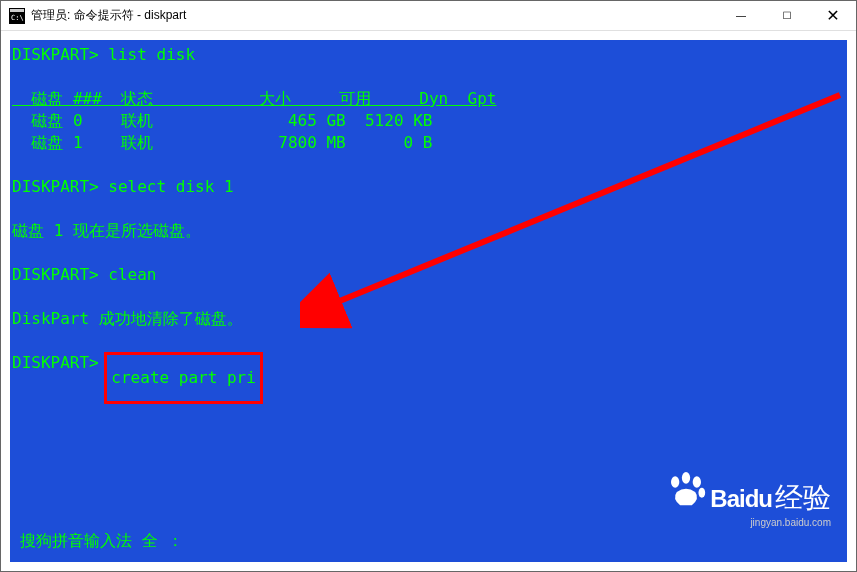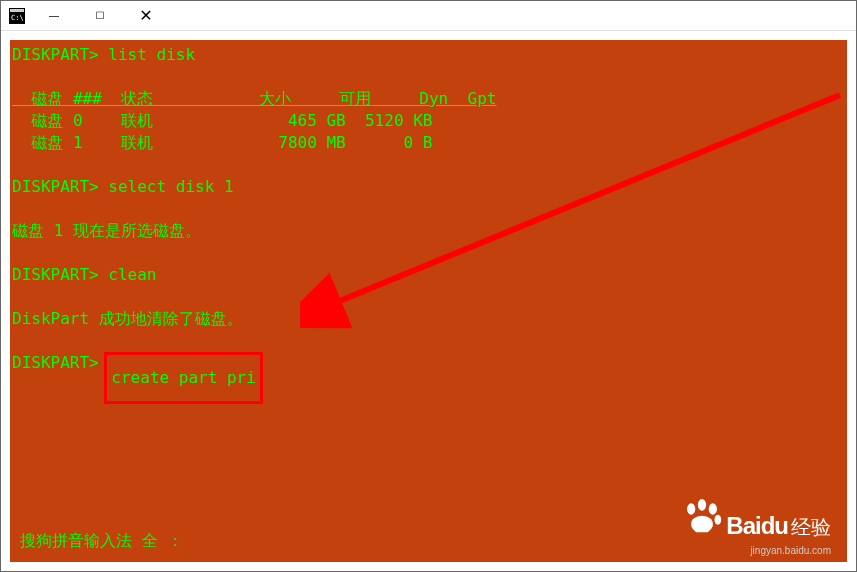--- a/index.html
+++ b/index.html
@@ -62,21 +62,21 @@
       font-family: Arial, sans-serif;
       font-size: 10px;
       color: #000;
       cursor: pointer;
     }
     .window-control.close {
       font-size: 16px;
     }
     .terminal {
       flex: 1;
-      background: #c2410c;
+      background: #1d4ed8;
       border: 9px solid #fff;
       padding: 4px 2px;
       font-family: "NSimSun", "SimSun", "Consolas", monospace;
       font-size: 16px;
       line-height: 22px;
       color: #00ff00;
       position: relative;
       overflow: hidden;
     }
     .terminal-content {
@@ -104,21 +104,21 @@
       position: absolute;
       bottom: 10px;
       left: 10px;
       color: #00ff00;
       font-size: 16px;
       font-family: "SimSun", monospace;
       margin-top: 13px;
     }
     .watermark {
       position: absolute;
-      bottom: 0;
+      bottom: 28px;
       right: 16px;
       text-align: right;
       color: #fff;
       font-family: Arial, "Microsoft YaHei", sans-serif;
       display: flex;
       flex-direction: column;
       align-items: flex-end;
     }
     .watermark-top {
       display: flex;
@@ -132,21 +132,21 @@
     }
     .watermark-baidu {
       font-size: 24px;
       font-weight: bold;
       letter-spacing: -1px;
     }
     .watermark-baidu .blue {
       color: #fff;
     }
     .watermark-jingyan {
-      font-size: 20px;
+      font-size: 28px;
       font-family: Liberation Sans, sans-serif;
     }
     .watermark-url {
       font-size: 10px;
       color: #ccc;
       margin-top: 2px;
     }
     .u {
       text-decoration: underline;
     }
@@ -156,20 +156,21 @@
 
 <div class="window">
   <div class="titlebar">
     <span class="titlebar-icon">
       <svg viewBox="0 0 16 16">
         <rect x="0" y="0" width="16" height="16" fill="#000"></rect>
         <rect x="1" y="1" width="14" height="3" fill="#ccc"></rect>
         <text x="2" y="12" font-size="7" fill="#fff" font-family="monospace">C:\</text>
       </svg>
     </span>
+    <span class="titlebar-text">管理员: 命令提示符 - diskpart</span>
     <div class="window-controls">
       <div class="window-control">—</div>
       <div class="window-control">☐</div>
       <div class="window-control close">✕</div>
     </div>
   </div>
 
   <div class="terminal">
     <div class="terminal-content"><span class="prompt">DISKPART&gt;</span><span> list disk</span>
 

